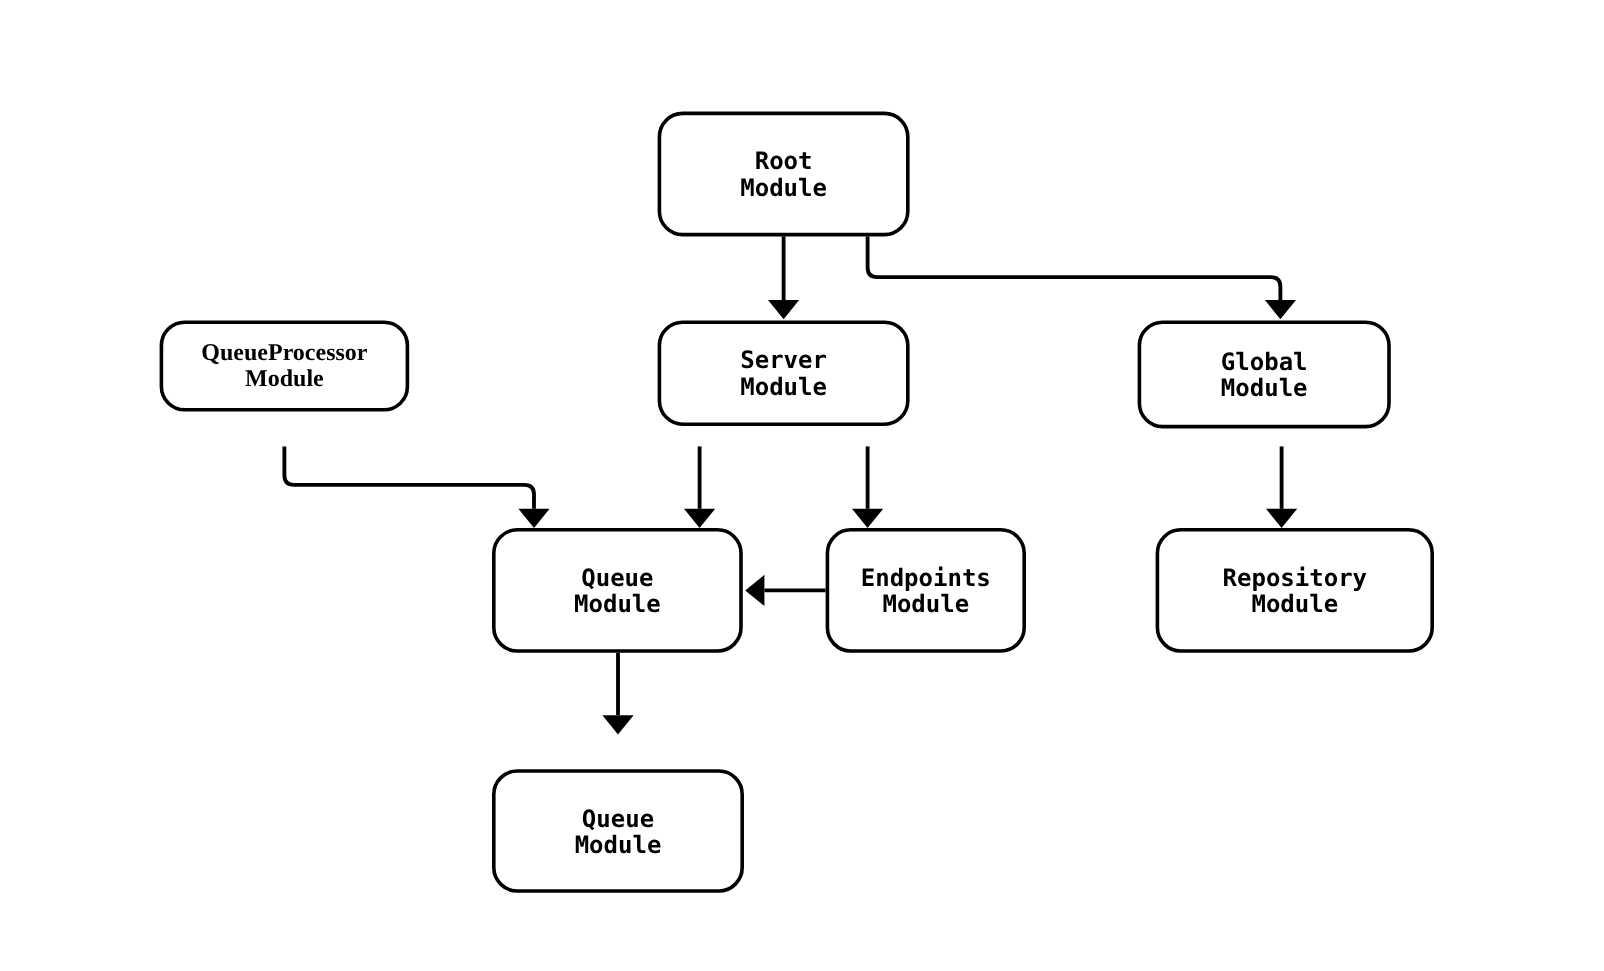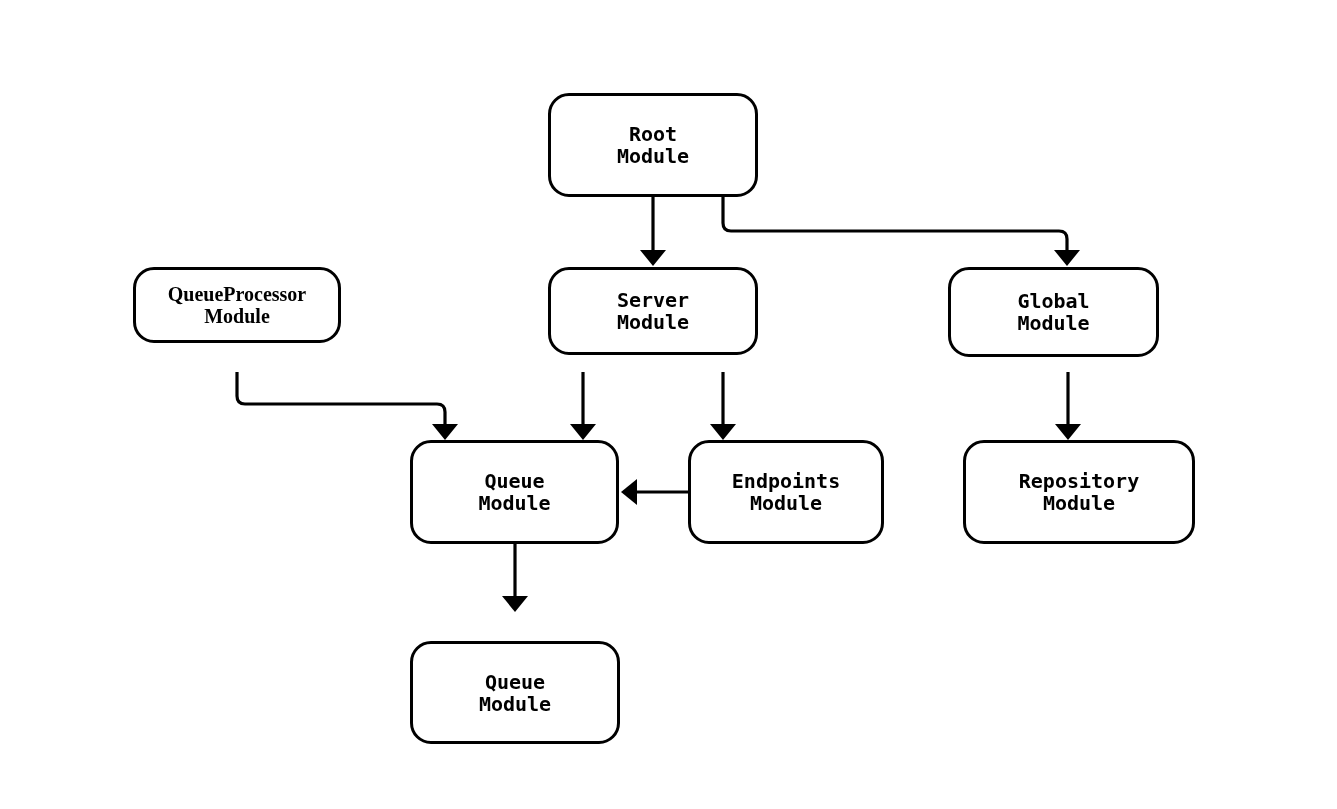--- a/index.html
+++ b/index.html
@@ -45,21 +45,21 @@
     font-size: 20px;
     line-height: 22px;
     color: #000000;
     text-align: center;
   }
   .node-root        { left: 548px; top: 93px;  width: 210px; height: 104px; }
   .node-queueprocessor { left: 133px; top: 267px; width: 208px; height: 76px; font-family: Liberation Serif, serif; }
   .node-server      { left: 548px; top: 267px; width: 210px; height: 88px; }
   .node-global      { left: 948px; top: 267px; width: 211px; height: 90px; }
   .node-core        { left: 410px; top: 440px; width: 209px; height: 104px; }
-  .node-endpoints   { left: 688px; top: 440px; width: 196px; height: 104px; }
+  .node-endpoints   { left: 688px; top: 440px; width: 167px; height: 104px; }
   .node-repository  { left: 963px; top: 440px; width: 232px; height: 104px; }
   .node-queue       { left: 410px; top: 641px; width: 210px; height: 103px; }
 </style>
 </head>
 <body>
 
 <div class="canvas">
 
   <svg class="edges-layer" viewBox="0 0 1337 809" xmlns="http://www.w3.org/2000/svg">
     <g>

